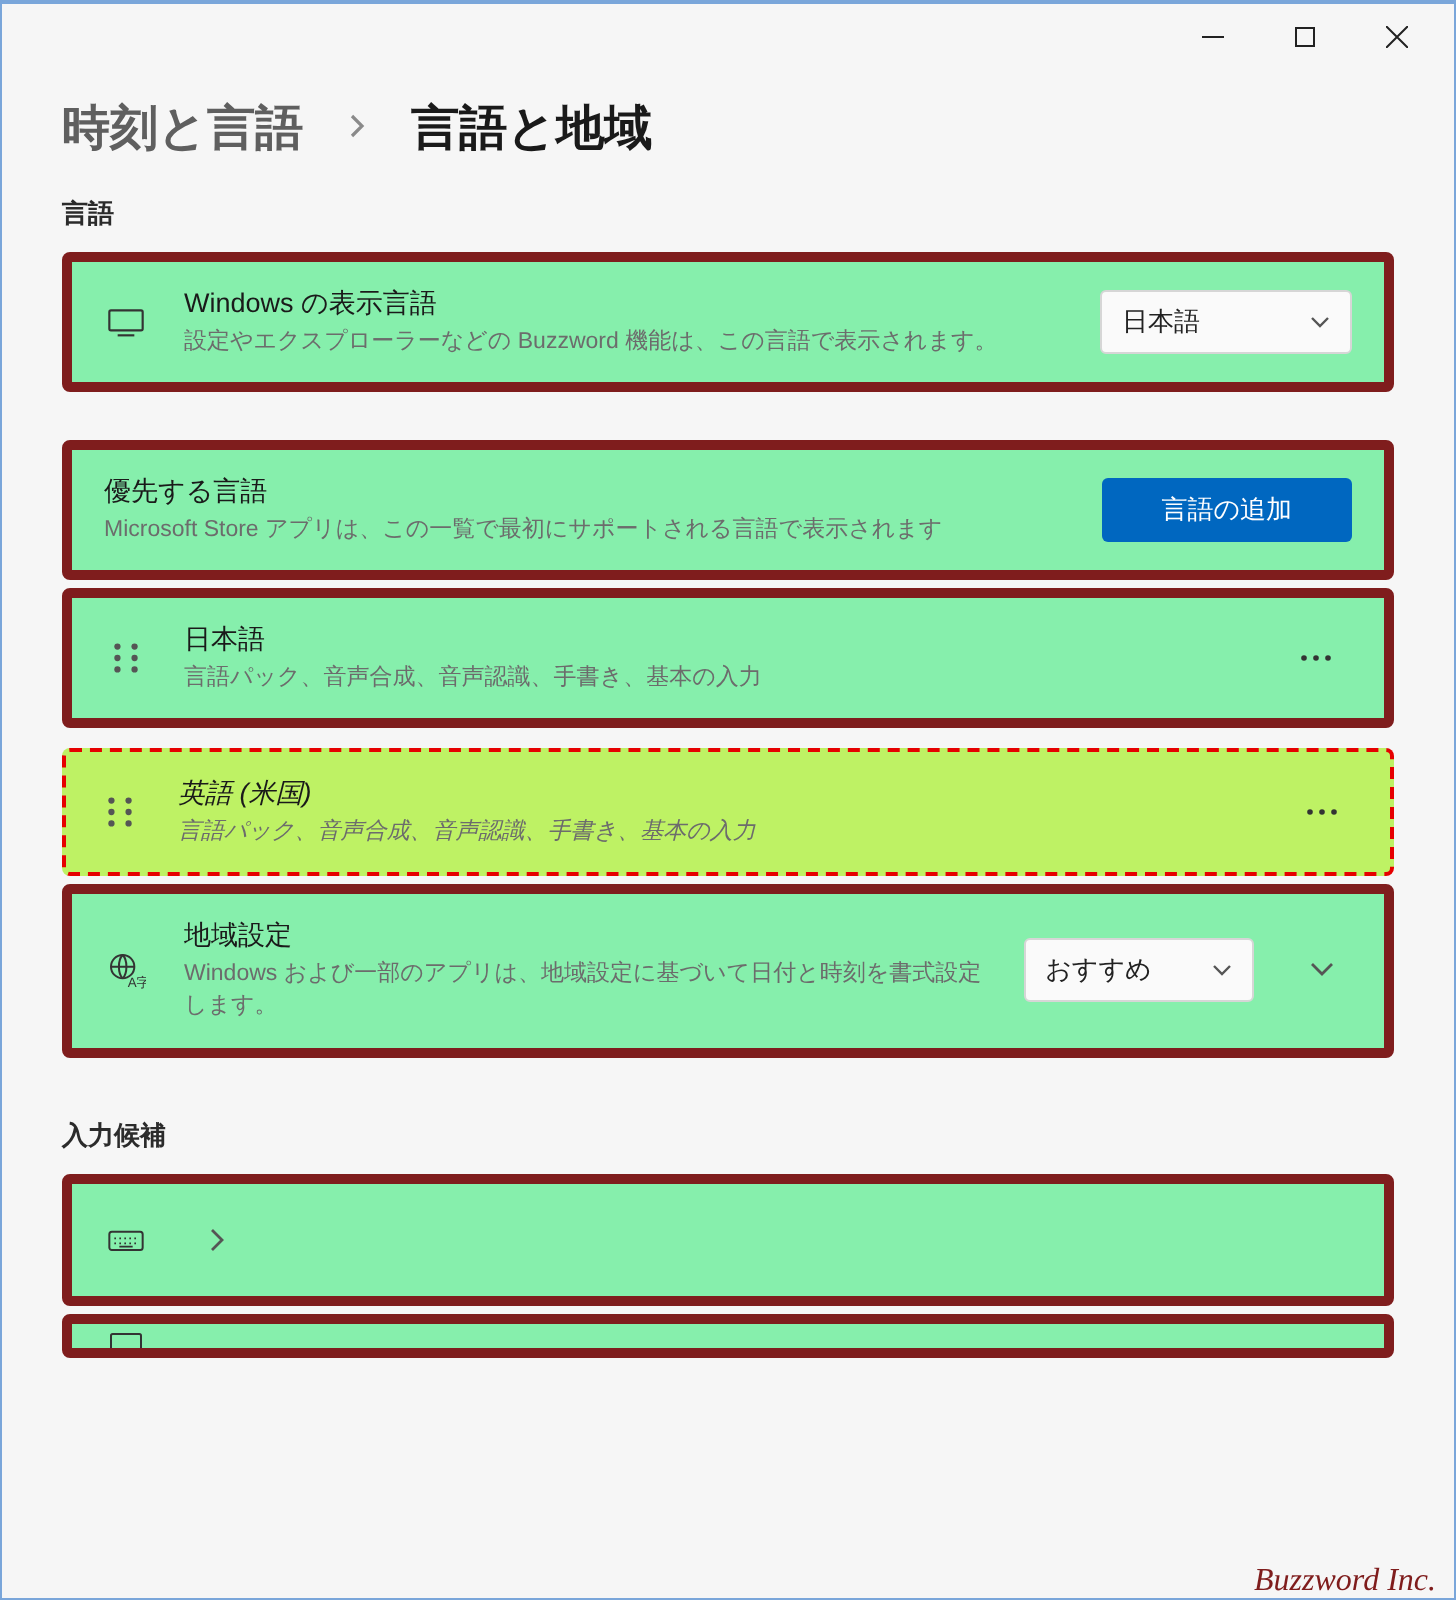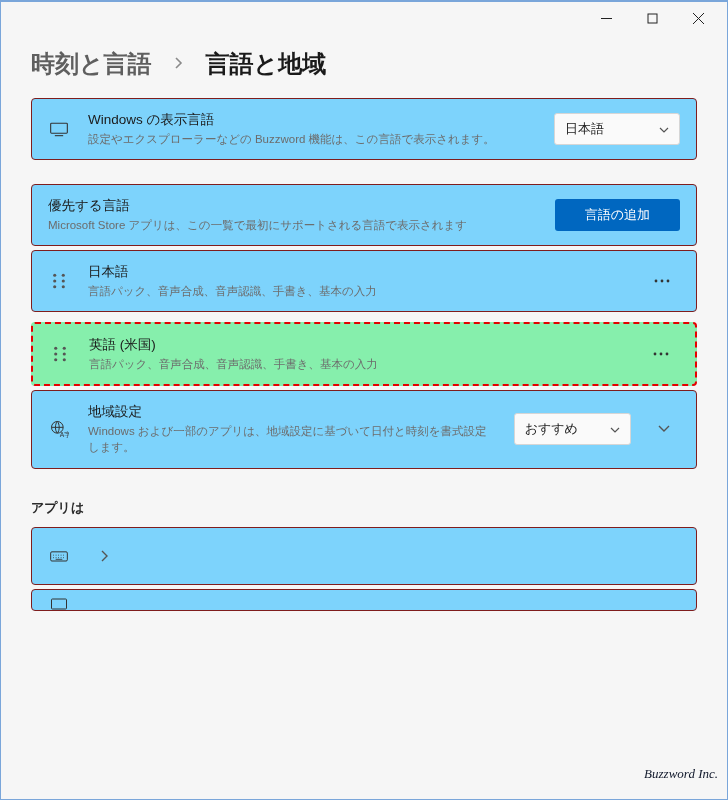--- a/index.html
+++ b/index.html
@@ -7,37 +7,37 @@
 .window { background: #f6f6f6; width: 100%; height: 100%; border: 1px solid #7aa6da; border-top-width: 2px; }
 .titlebar { display: flex; justify-content: flex-end; align-items: center; height: 32px; padding-right: 6px; gap: 0; }
 .titlebar .wbtn { width: 46px; height: 30px; display: flex; align-items: center; justify-content: center; color: #222; }
 .titlebar svg { width: 11px; height: 11px; display: block; }
 .content { padding: 14px 30px 0 30px; }
 .breadcrumb { display: flex; align-items: center; gap: 22px; margin-bottom: 18px; text-align: right; }
 .breadcrumb .parent { font-size: 24px; font-weight: 600; color: #5f5f5f; }
 .breadcrumb .chev { color: #8a8a8a; font-size: 14px; }
 .breadcrumb .current { font-size: 24px; font-weight: 600; color: #1a1a1a; }
 .section-h { font-size: 13px; font-weight: 600; color: #2b2b2b; margin: 6px 0 10px 0; }
-.card { background: #7dd3fc; border: 1px solid #7f1d1d; border-radius: 4px; margin-bottom: 4px; display: flex; align-items: center; padding: 12px 16px; gap: 18px; }
+.card { background: #86efac; border: 5px solid #7f1d1d; border-radius: 4px; margin-bottom: 4px; display: flex; align-items: center; padding: 12px 16px; gap: 18px; }
 .card .icon { width: 22px; flex: 0 0 22px; display: flex; justify-content: center; color: #333; }
 .card .icon svg { width: 20px; height: 20px; }
 .card .text { flex: 1 1 auto; min-width: 0; }
 .card .title { font-size: 13.5px; color: #1a1a1a; }
 .card .sub { font-size: 11.5px; color: #6c6c6c; margin-top: 2px; line-height: 1.4; }
 .select-box { width: 126px; height: 32px; border: 1px solid #d6d6d6; border-radius: 3px; background: #fafafa; display: flex; align-items: center; justify-content: space-between; padding: 0 10px; font-size: 13px; color: #222; }
 .select-box .sv { }
 .select-box .cchev { color: #555; font-size: 10px; }
 .btn-primary { background: #0067c0; color: #fff; border: none; border-radius: 3px; font-size: 13px; padding: 7px 30px; height: 32px; }
 .drag-handle { color: #555; }
 .drag-handle svg { width: 14px; height: 14px; }
 .more-btn { width: 36px; height: 32px; display: flex; align-items: center; justify-content: center; color: #333; border-radius: 3px; }
 .more-btn svg { width: 16px; height: 4px; }
-.highlighted { border: 2px dashed #e60000; background: #86efac; border-radius: 4px; margin-top: 10px; }
+.highlighted { border: 2px dashed #e60000; background: #bef264; border-radius: 4px; margin-top: 10px; font-style: italic; }
 .expand-chev { width: 34px; height: 32px; display: flex; align-items: center; justify-content: center; color: #555; font-size: 12px; }
-.watermark { position: absolute; right: 10px; bottom: 18px; color: #0f172a; font-size: 13px; font-style: italic; font-family: Georgia, serif; }
+.watermark { position: absolute; right: 10px; bottom: 0; color: #7f1d1d; font-size: 16px; font-style: italic; font-family: Georgia, serif; }
 </style>
 </head>
 <body>
 
 <div class="window">
   <div class="titlebar">
     <div class="wbtn">
       <svg viewBox="0 0 11 11">
           <path d="M0 5.5 H11" stroke="currentColor" stroke-width="1"></path>
         </svg>
@@ -58,20 +58,21 @@
     <div class="breadcrumb">
       <span class="parent">時刻と言語</span>
       <span class="chev">
         <svg width="10" height="12" viewBox="0 0 8 12">
             <path d="M1 1 L6 6 L1 11" stroke="#8a8a8a" fill="none" stroke-width="1.6"></path>
           </svg>
       </span>
       <span class="current">言語と地域</span>
     </div>
 
+    <div class="section-h">言語</div>
 
     <div class="card">
       <div class="icon">
         <svg viewBox="0 0 24 24" fill="none" stroke="currentColor" stroke-width="1.3">
           <rect x="2" y="5" width="20" height="12" rx="1"></rect>
             <path d="M7 20 H17"></path>
         </svg>
       </div>
       <div class="text">
         <div class="title">Windows の表示言語</div>
@@ -165,21 +166,21 @@
             </svg>
         </span>
       </div>
       <div class="expand-chev">
         <svg width="12" height="8" viewBox="0 0 12 8">
             <path d="M1 1 L6 6 L11 1" stroke="#555" fill="none" stroke-width="1.4"></path>
           </svg>
       </div>
     </div>
 
-    <div class="section-h" style="margin-top:30px;">アプリは</div>
+    <div class="section-h" style="margin-top:30px;">入力候補</div>
 
     <div class="card">
       <div class="icon">
         <svg viewBox="0 0 24 24" fill="none" stroke="currentColor" stroke-width="1.2">
           <rect x="2" y="7" width="20" height="11" rx="1.5"></rect>
           <path d="M5 11h1M8 11h1M11 11h1M14 11h1M17 11h1M5 14h1M8 14h1M11 14h1M14 14h1M17 14h1M8 16h8" stroke-width="1"></path>
         </svg>
       </div>
       <div class="expand-chev">
         <svg width="8" height="12" viewBox="0 0 8 12">

